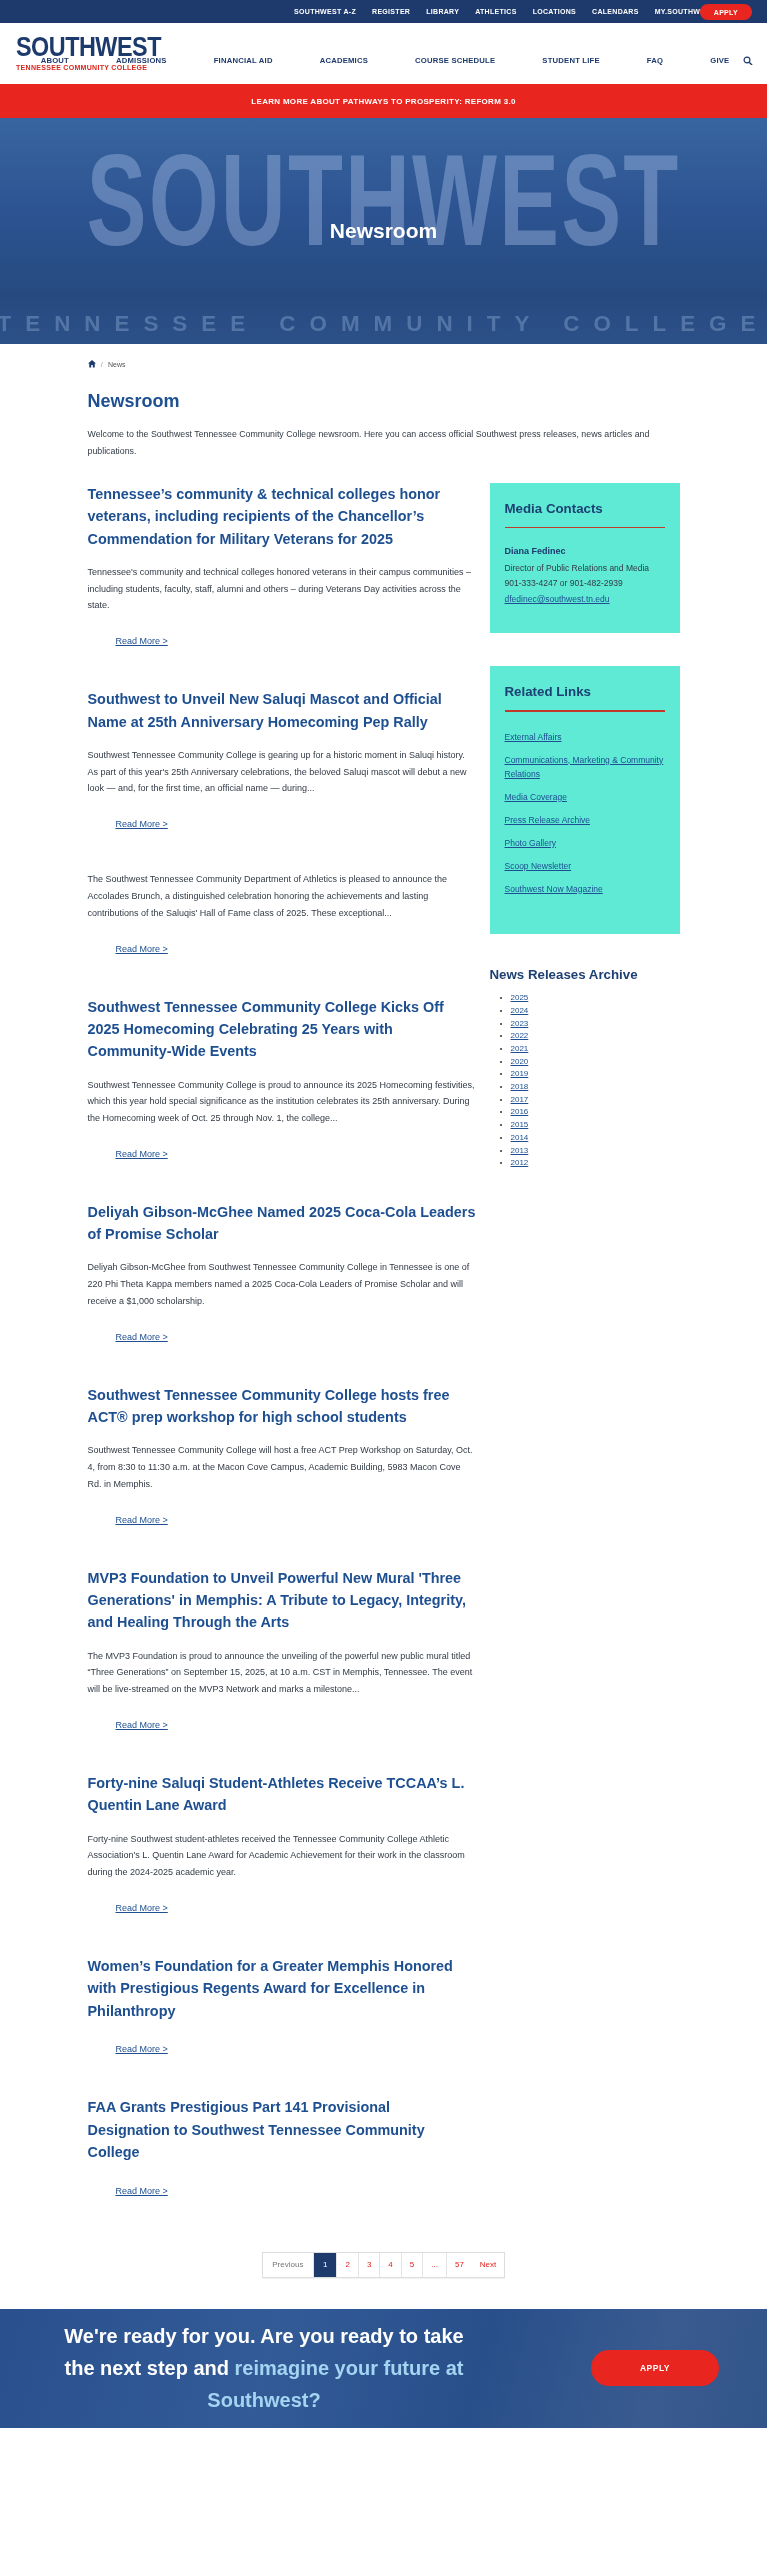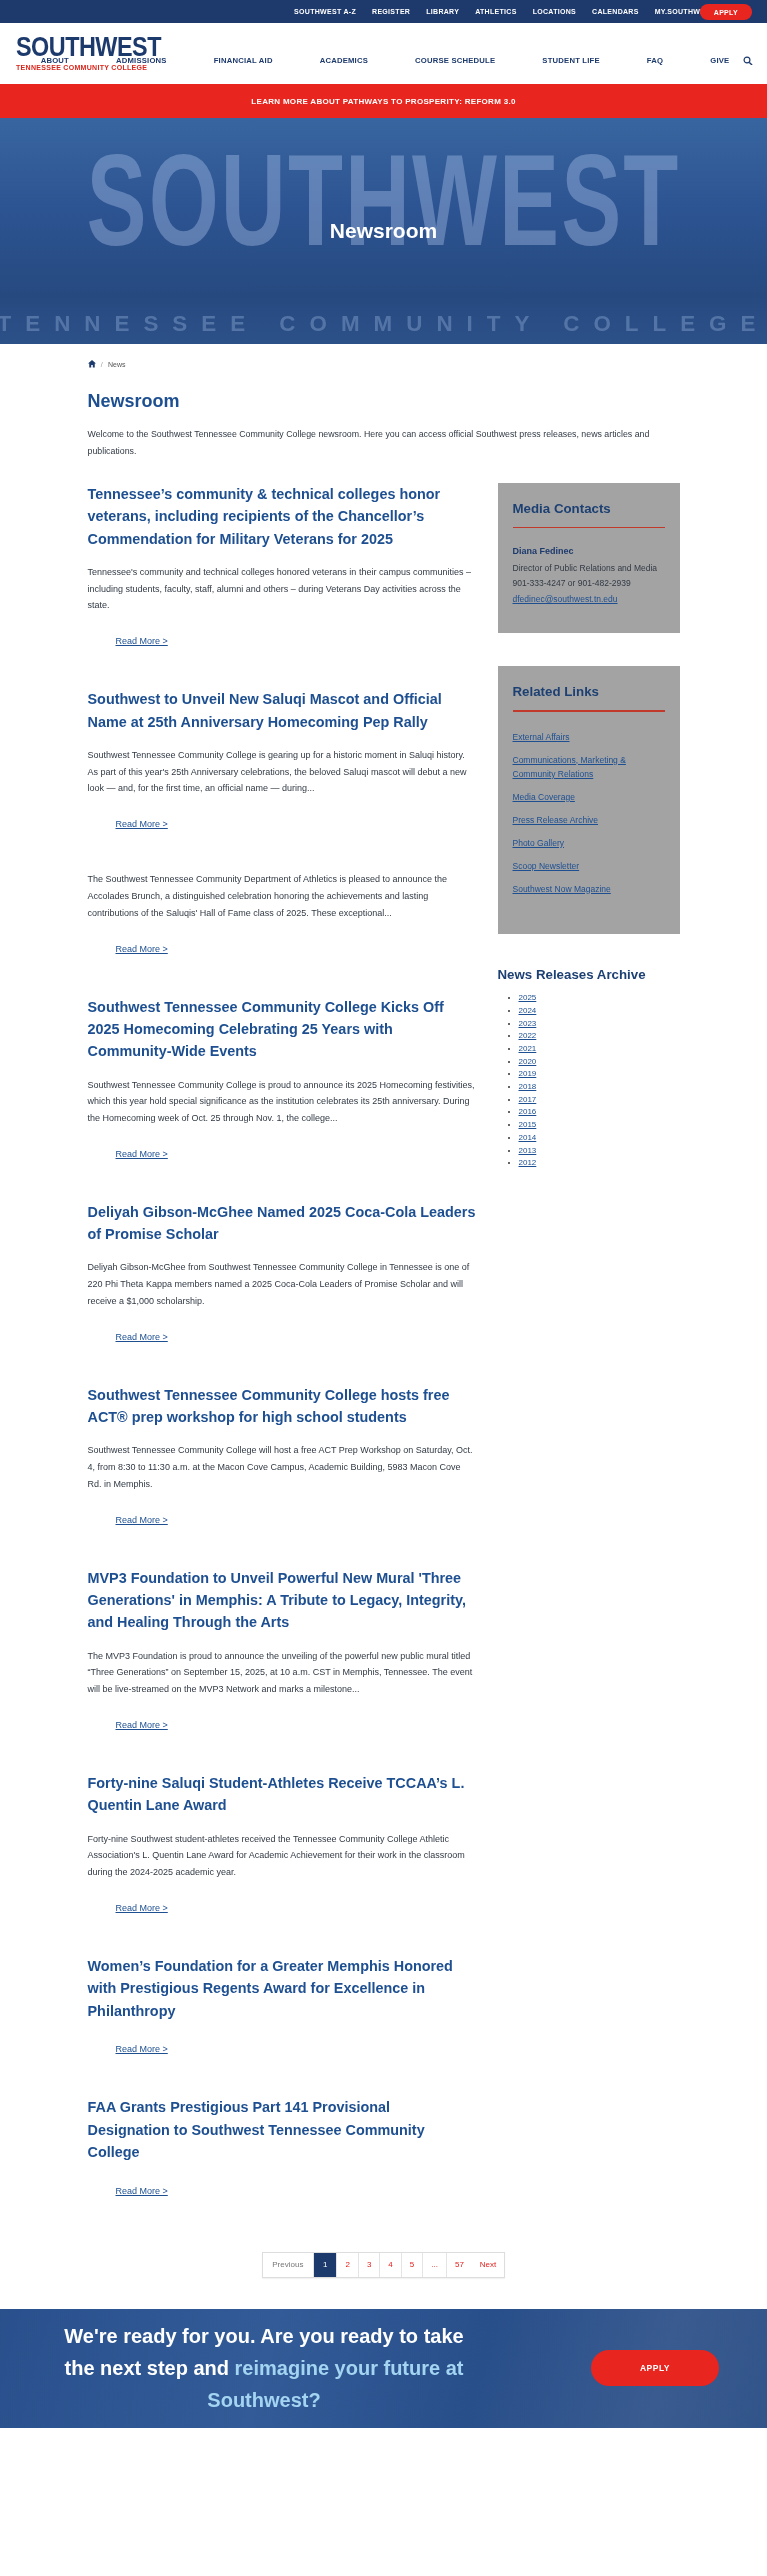--- a/index.html
+++ b/index.html
@@ -163,21 +163,21 @@
   .page-intro {
     margin-top: 14px;
     font-size: 8.8px;
     line-height: 1.95;
     color: #323a45;
   }
 
   
   .content-row {
     display: flex;
-    gap: 22px;
+    gap: 14px;
     margin-top: 22.4px;
     align-items: flex-start;
   }
   .main-col { width: 388px; flex: 0 0 388px; }
   .side-col { flex: 1; }
 
   
   .article { margin-bottom: 42px; }
   .article-title {
     color: #1d4f91;
@@ -195,21 +195,21 @@
     display: inline-block;
     margin-top: 22.4px;
     color: #1d4f91;
     font-size: 9px;
     text-decoration: underline;
     padding-left: 28px;
   }
 
   
   .side-box {
-    background: #a3a3a3;
+    background: #5eead4;
     padding: 18px 15px 29px 15px;
     margin-bottom: 33px;
   }
   .side-box-title, .archive-title {
     color: #1d4073;
     font-size: 13.3px;
     font-weight: bold;
   }
   .red-divider {
     height: 1.6px;

